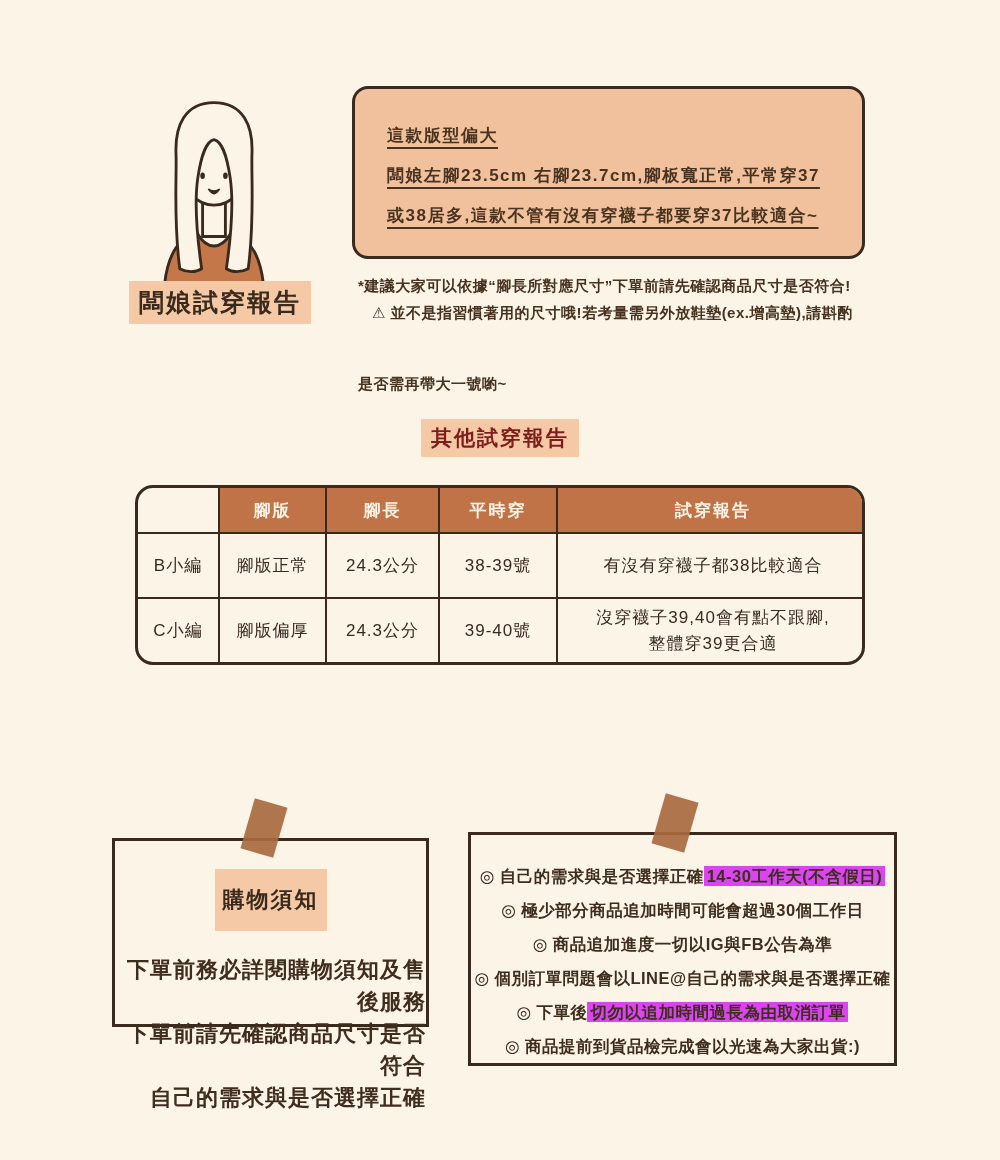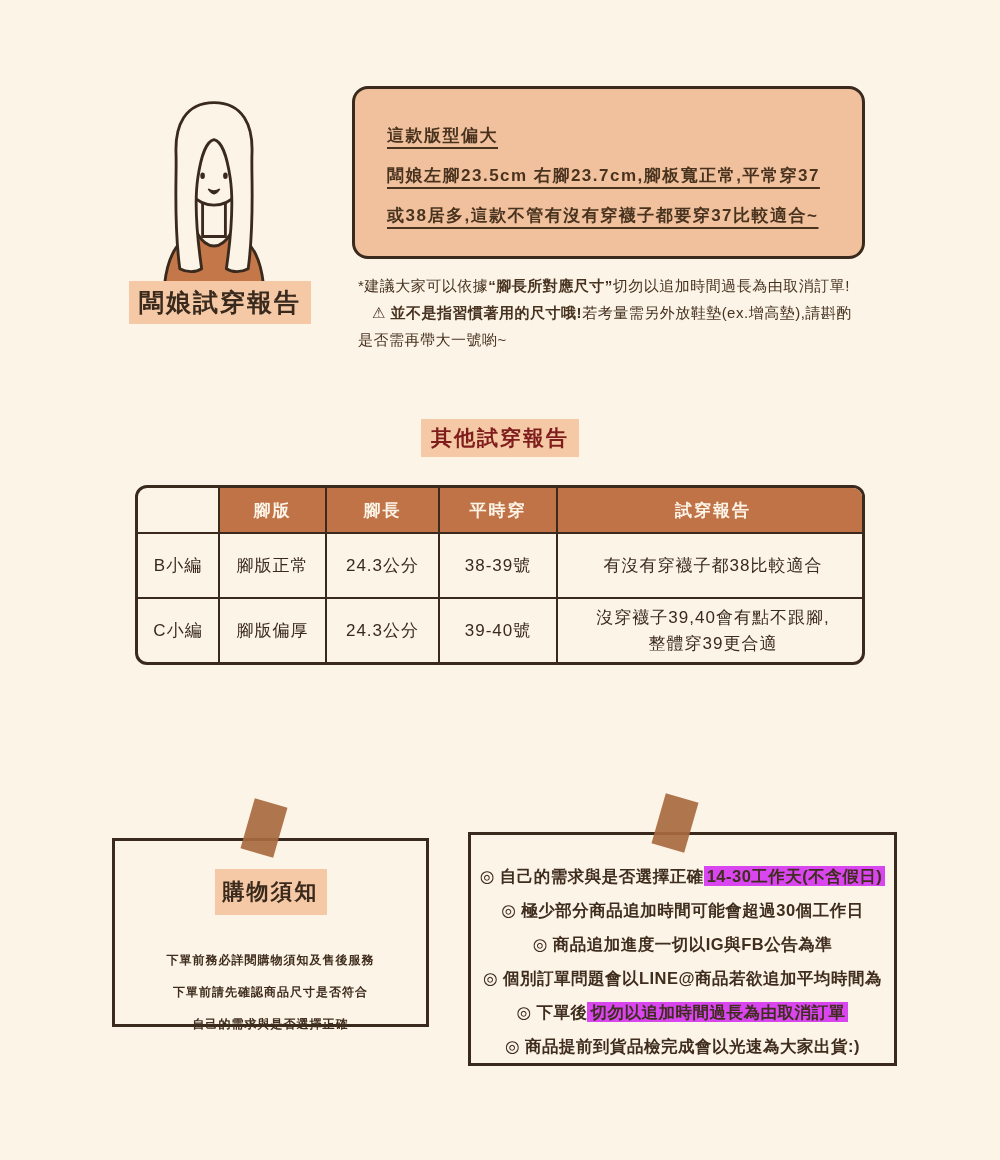--- a/index.html
+++ b/index.html
@@ -19,46 +19,46 @@
 
   
   .bubble{position:absolute;left:352px;top:86px;width:513px;height:173px;background:#f1c19e;
           border:3px solid #3a2a1d;border-radius:16px;padding:27px 32px;box-sizing:border-box;}
   .bubble-line{font-size:17px;font-weight:bold;letter-spacing:1.5px;line-height:40px;white-space:nowrap;
                text-decoration:underline;text-underline-offset:6px;text-decoration-thickness:1.5px;color:#49331f;}
 
   
   .note{position:absolute;left:358px;top:272px;width:525px;font-size:15px;line-height:27px;
         color:#46321f;letter-spacing:0.5px;font-weight:bold;}
-  .note .soft{font-weight:normal;}
+  .note .soft{font-weight:bold;margin-top:44px;}
   .note-line2{padding-left:14px;}
 
   
   .section-title{position:absolute;left:50%;top:419px;transform:translateX(-50%);background:#f5c9a5;
                  font-size:21px;font-weight:bold;letter-spacing:2px;padding:5px 10px;color:#7f1d1d;}
 
   
   .fit-table-wrap{position:absolute;left:135px;top:485px;width:730px;border:3px solid #3a2a1d;
-                  border-radius:12px;overflow:hidden;background:#fdf4e8;box-sizing:border-box;}
+                  border-radius:18px;overflow:hidden;background:#fdf4e8;box-sizing:border-box;}
   table{width:100%;border-collapse:collapse;table-layout:fixed;}
   th,td{border:2px solid #3a2a1d;text-align:center;font-size:17px;letter-spacing:1px;color:#3a2a1d;}
   tr > *:first-child{border-left:none;}
   tr > *:last-child{border-right:none;}
   thead th{border-top:none;background:#bf7347;color:#fdf4e8;height:42px;font-weight:bold;letter-spacing:2px;}
   thead th.empty{background:transparent;}
   tbody td{height:61px;background:transparent;}
   tbody tr:last-child td{border-bottom:none;}
   .report-line{line-height:26px;}
 
   
   .box{position:absolute;border:3px solid #3a2a1d;box-sizing:border-box;text-align:center;}
   .box-left{left:112px;top:838px;width:317px;height:189px;padding-top:28px;}
   .notice-title{display:inline-block;background:#f5c9a5;font-size:22px;font-weight:bold;
-                letter-spacing:2px;padding:8px 8px;color:#3a2a1d;}
-  .notice-lines{margin-top:29px;font-size:12px;line-height:32px;font-weight:bold;letter-spacing:1px;}
+                letter-spacing:2px;padding:16px 8px;color:#3a2a1d;}
+  .notice-lines{margin-top:23px;font-size:22px;line-height:32px;font-weight:bold;letter-spacing:1px;text-align:right;}
   .box-right{left:468px;top:832px;width:429px;height:234px;padding-top:24px;
              font-size:16.5px;font-weight:bold;letter-spacing:0.5px;}
   .box-right .note-item{line-height:34px;white-space:nowrap;}
 
   .tape{position:absolute;width:34px;height:52px;background:rgba(168,105,62,0.92);transform:rotate(16deg);z-index:5;}
   .tape-left{left:247px;top:802px;}
   .tape-right{left:658px;top:797px;}
 </style>
 </head>
 <body>
@@ -87,21 +87,21 @@
   <div class="reporter-title">闆娘試穿報告</div>
 
   <div class="bubble">
     <div class="bubble-line">這款版型偏大</div>
     <div class="bubble-line">闆娘左腳23.5cm 右腳23.7cm,腳板寬正常,平常穿37</div>
     <div class="bubble-line">或38居多,這款不管有沒有穿襪子都要穿37比較適合~</div>
   </div>
 
   <div class="note">
     <div class="note-line1">
-      <span class="soft">*建議大家可以依據</span><span>“腳長所對應尺寸”</span><span class="soft">切勿以追加時間過長為由取消訂單!</span>
+      <span class="soft">*建議大家可以依據</span><span>“腳長所對應尺寸”</span><span class="soft">下單前請先確認商品尺寸是否符合!</span>
     </div>
     <div class="note-line2">
       <span>⚠</span><span> 並不是指習慣著用的尺寸哦!</span><span class="soft">若考量需另外放鞋墊(ex.增高墊),請斟酌</span>
     </div>
     <div class="note-line3 soft">是否需再帶大一號喲~</div>
   </div>
 
   <div class="section-title">其他試穿報告</div>
 
   <div class="fit-table-wrap">
@@ -163,21 +163,21 @@
     <div class="note-item">
       <span>◎ 自己的需求與是否選擇正確</span><span class="hl">14-30工作天(不含假日)</span>
     </div>
     <div class="note-item">
       <span>◎ 極少部分商品追加時間可能會超過30個工作日</span>
     </div>
     <div class="note-item">
       <span>◎ 商品追加進度一切以IG與FB公告為準</span>
     </div>
     <div class="note-item">
-      <span>◎ 個別訂單問題會以LINE@商品若欲追加平均時間為</span>
+      <span>◎ 個別訂單問題會以LINE@自己的需求與是否選擇正確</span>
     </div>
     <div class="note-item">
       <span>◎ 下單後</span><span class="hl">切勿以追加時間過長為由取消訂單</span>
     </div>
     <div class="note-item">
       <span>◎ 商品提前到貨品檢完成會以光速為大家出貨:)</span>
     </div>
   </div>
 
 </div>

